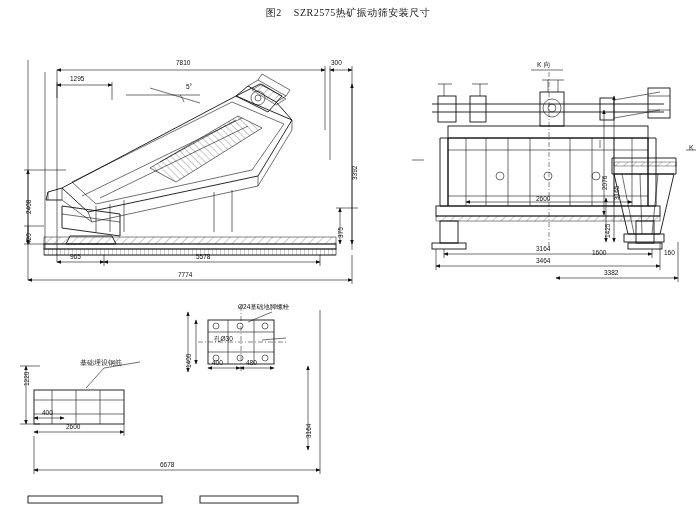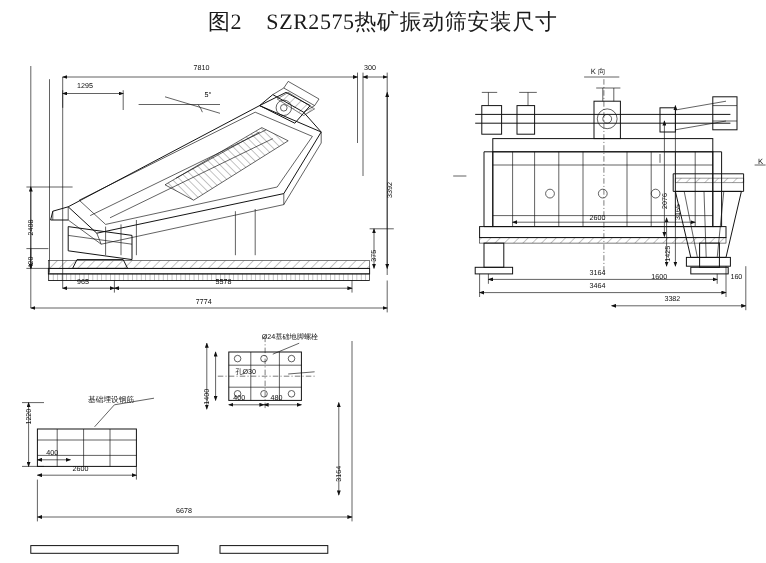--- a/index.html
+++ b/index.html
@@ -10,21 +10,21 @@
     overflow:hidden;
     position:relative;
   }
   #sheet{
     position:absolute;left:0;top:0;width:696px;height:512px;
   }
   .title{
     position:absolute;
     top:6px;left:0;width:696px;
     text-align:center;
-    font-size:20px;
+    font-size:10px;
     letter-spacing:0.5px;
     font-family:"Liberation Serif", serif;
     white-space:pre;
   }
   .dimtxt{
     position:absolute;
     font-size:6.5px;
     font-family:"Liberation Sans", sans-serif;
     color:#111;
     white-space:nowrap;

